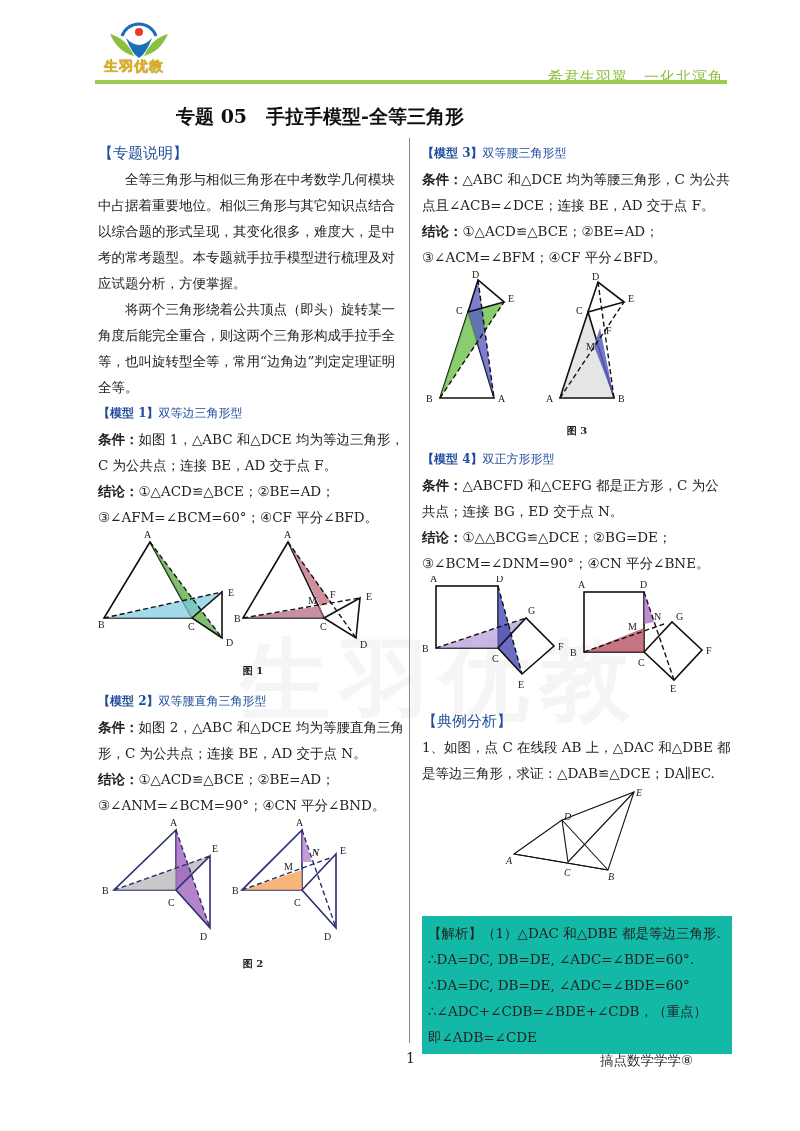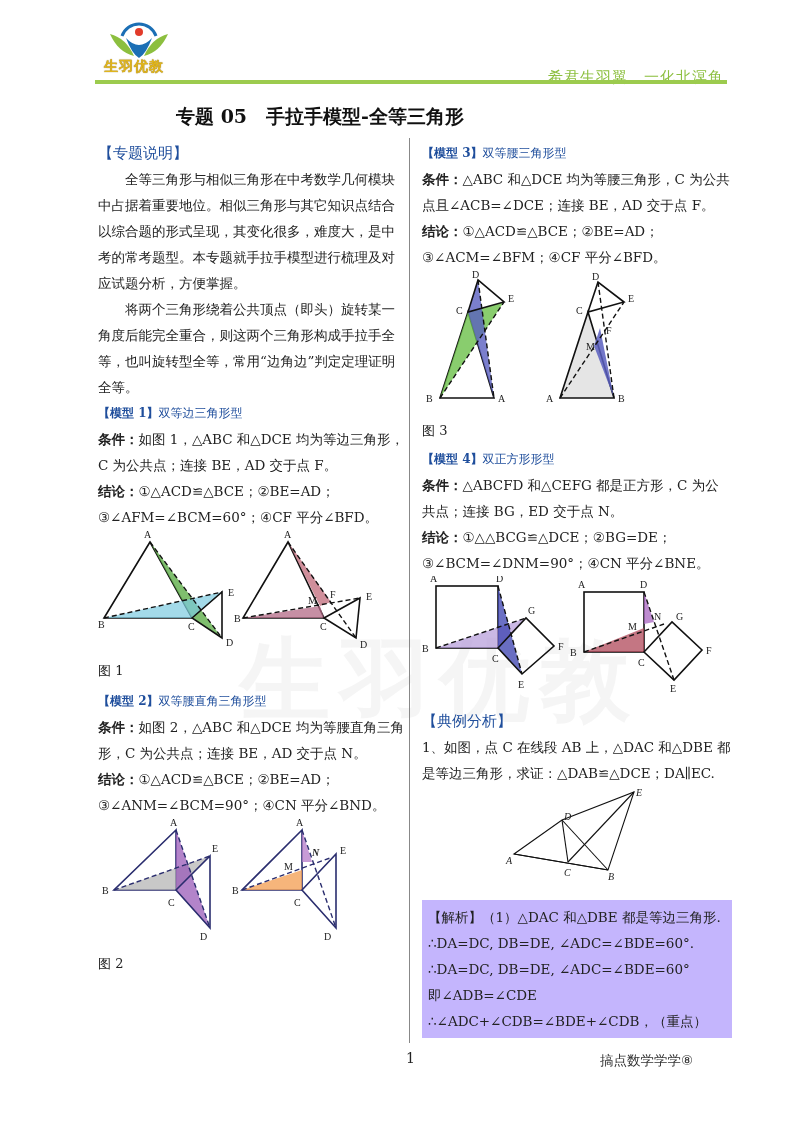--- a/index.html
+++ b/index.html
@@ -18,22 +18,22 @@
   .colL { left:98px; }
   .colR { left:422px; }
   .vline { left:409px; top:138px; width:1px; height:905px; background:#888; }
   .sec { color:#1f4e9c; font-size:15px; font-weight:normal; }
   .model { color:#1f4e9c; font-size:12px; }
   .model b { font-weight:bold; }
   p { margin:0; }
   .indent { text-indent:2em; }
   .lbl { font-weight:bold; }
   .fig { position:relative; }
-  .cap { font-size:13px; }
-  .analysis { background:#c4b5fd; padding:4px 6px; margin-top:6px; }
+  .cap { text-align:center; font-size:10px;font-weight:bold; }
+  .analysis { background:#14b8a6; padding:4px 6px; margin-top:22px; }
   .pagenum { left:406px; top:1050px; font-size:14px; }
   .footer-r { left:600px; top:1052px; font-family:"DejaVu Sans",sans-serif; font-size:13.5px; color:#333; }
   .wm { left:240px; top:620px; font-size:90px; font-weight:bold; color:rgba(200,200,200,0.18);
         font-family:"DejaVu Sans",sans-serif; letter-spacing:10px; }
   svg text { font-family:"Liberation Serif",serif; font-size:10px; fill:#222; }
 </style>
 </head>
 <body>
 
 <div class="abs wm">生羽优教</div>
@@ -207,19 +207,19 @@
       <text x="142" y="90" font-style="italic">C</text>
     <text x="186" y="94" font-style="italic">B</text>
       <text x="142" y="34" font-style="italic">D</text>
     <text x="214" y="10" font-style="italic">E</text>
   </svg>
 
   <div class="analysis">
     <p>【解析】（1）△DAC 和△DBE 都是等边三角形.</p>
     <p>∴DA=DC, DB=DE, ∠ADC=∠BDE=60°.</p>
     <p>∴DA=DC, DB=DE, ∠ADC=∠BDE=60°</p>
+    <p>∴∠ADC+∠CDB=∠BDE+∠CDB，（重点）</p>
     <p>即∠ADB=∠CDE</p>
-    <p>∴∠ADC+∠CDB=∠BDE+∠CDB，（重点）</p>
   </div>
 </div>
 
 <div class="abs pagenum">1</div>
 <div class="abs footer-r">搞点数学学学⑧</div>
 
 </body></html>

